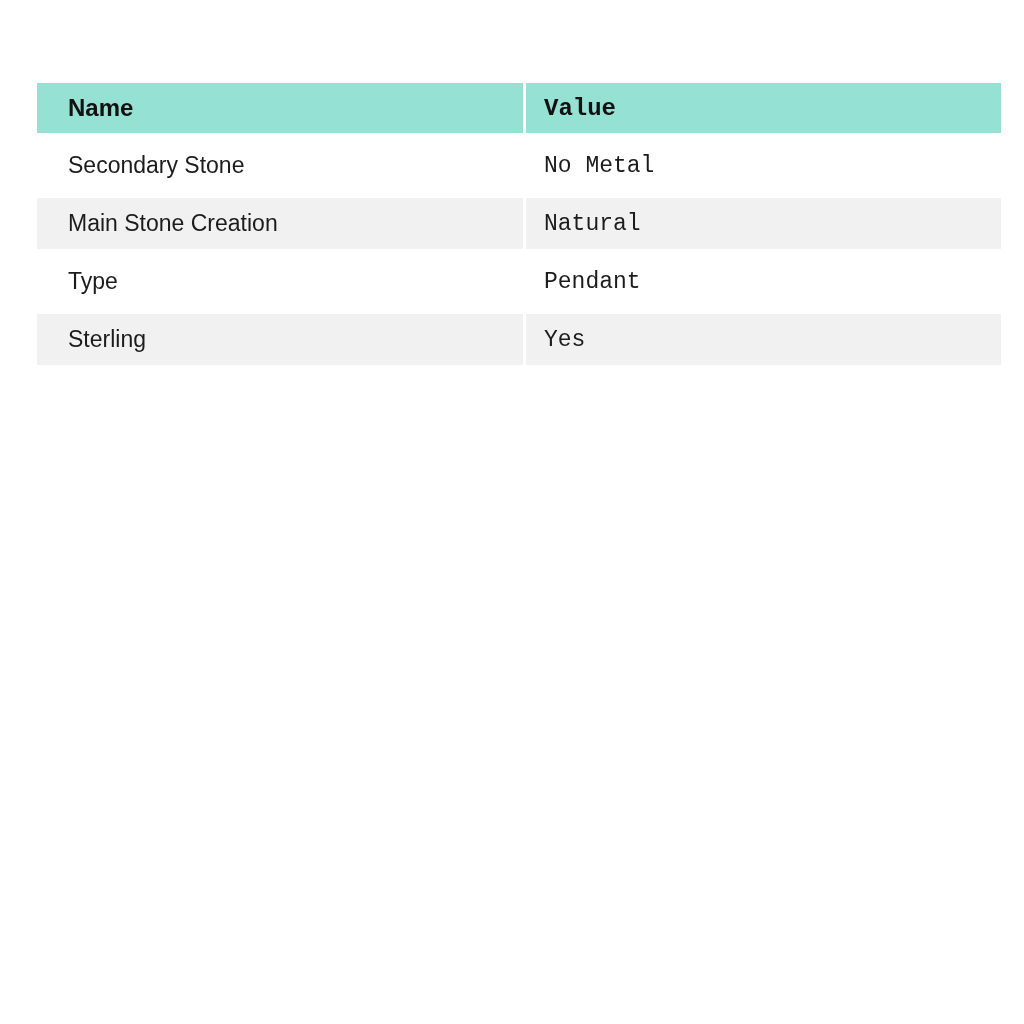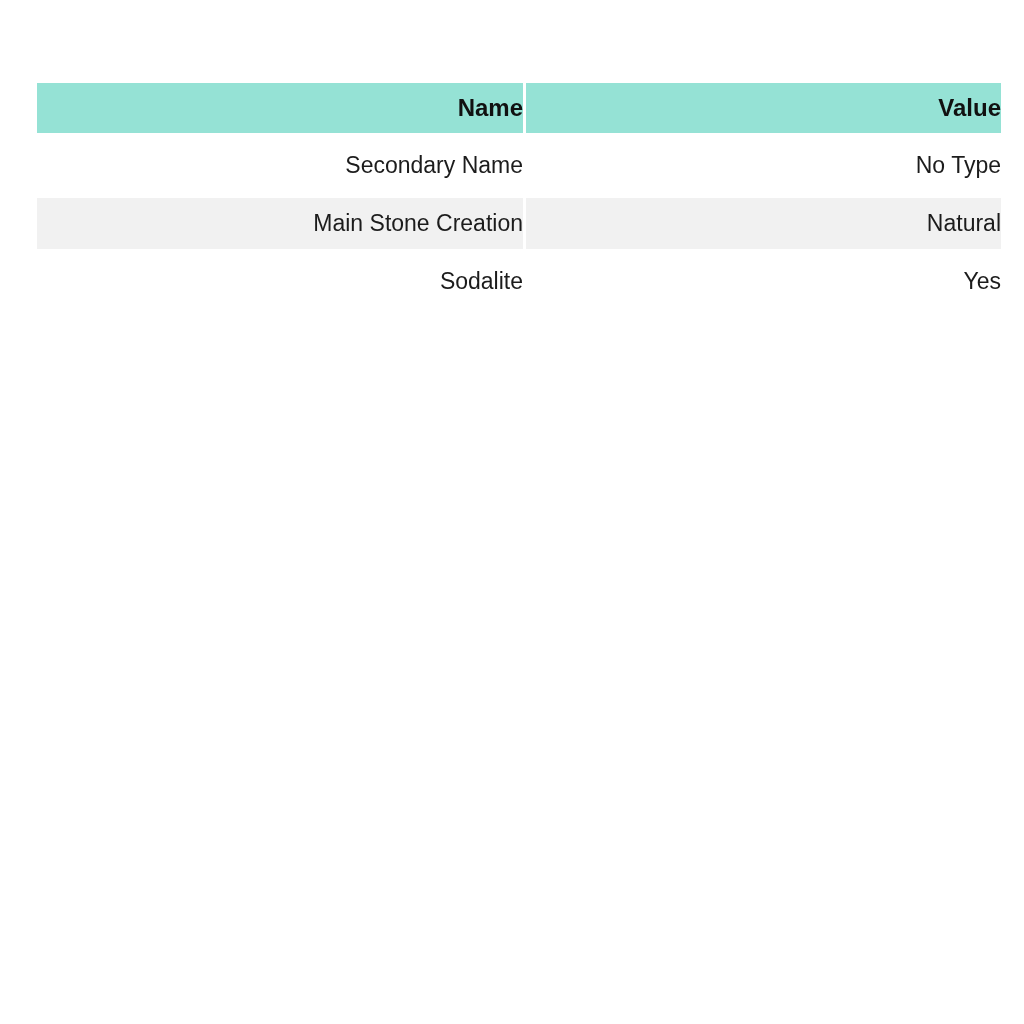--- a/index.html
+++ b/index.html
@@ -22,64 +22,68 @@
   table.specs {
     position: absolute;
     left: 34px;
     top: 76px;
     width: 970px;
     table-layout: fixed;
     border-collapse: separate;
     border-spacing: 3px 7px;
   }
   th, td {
-    text-align: right;
+    text-align: left;
     vertical-align: middle;
     white-space: nowrap;
     overflow: hidden;
   }
   th {
     background: var(--header-bg);
     height: 50px;
     font-size: 24px;
     font-weight: 700;
     color: var(--header-text);
   }
   td {
     height: 51px;
     font-size: 23px;
     font-weight: 400;
     background: var(--row-bg);
     color: var(--text);
   }
   th:first-child, td:first-child { padding-left: 31px; }
-  th:last-child,  td:last-child  { padding-left: 4px; }
+  th:last-child,  td:last-child  { padding-left: 18px; font-family: Liberation Mono, monospace; }
   tbody tr:nth-child(even) td { background: var(--row-alt-bg); }
 </style>
 </head>
 <body>
 
 <table class="specs">
   <colgroup>
     <col style="width:486px">
     <col>
   </colgroup>
   <thead>
     <tr>
       <th>Name</th>
       <th>Value</th>
     </tr>
   </thead>
   <tbody>
     <tr>
-      <td>Secondary Name</td>
-      <td>No Type</td>
+      <td>Secondary Stone</td>
+      <td>No Metal</td>
     </tr>
     <tr>
       <td>Main Stone Creation</td>
       <td>Natural</td>
     </tr>
     <tr>
-      <td>Sodalite</td>
+      <td>Type</td>
+      <td>Pendant</td>
+    </tr>
+    <tr>
+      <td>Sterling</td>
       <td>Yes</td>
     </tr>
   </tbody>
 </table>
 
 </body></html>

